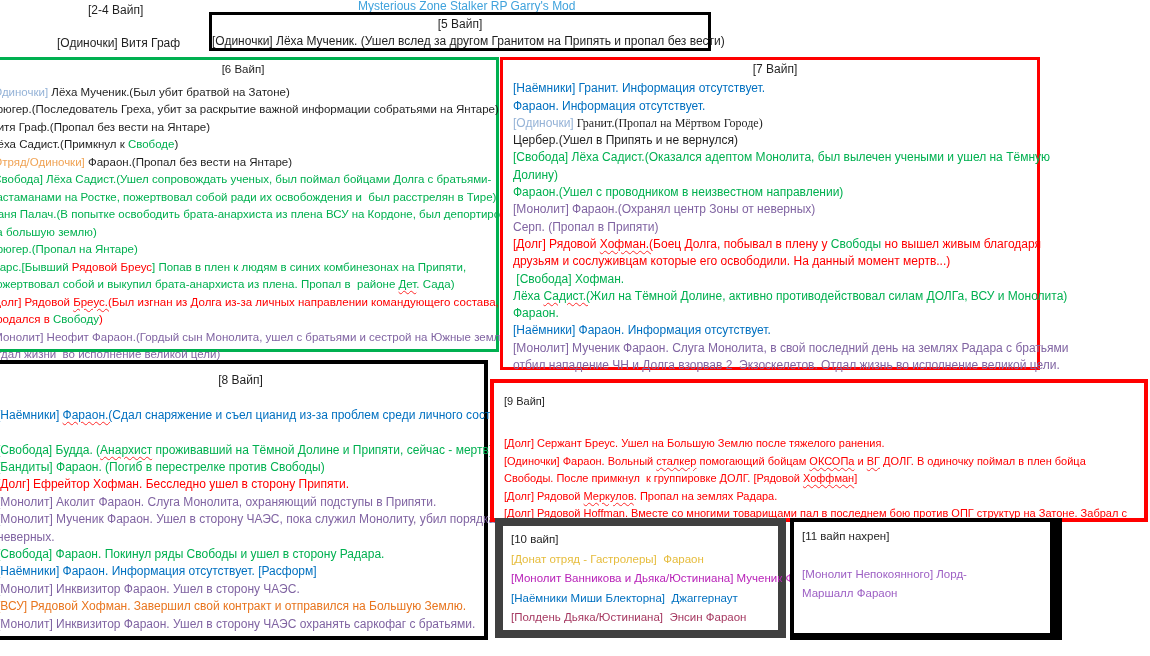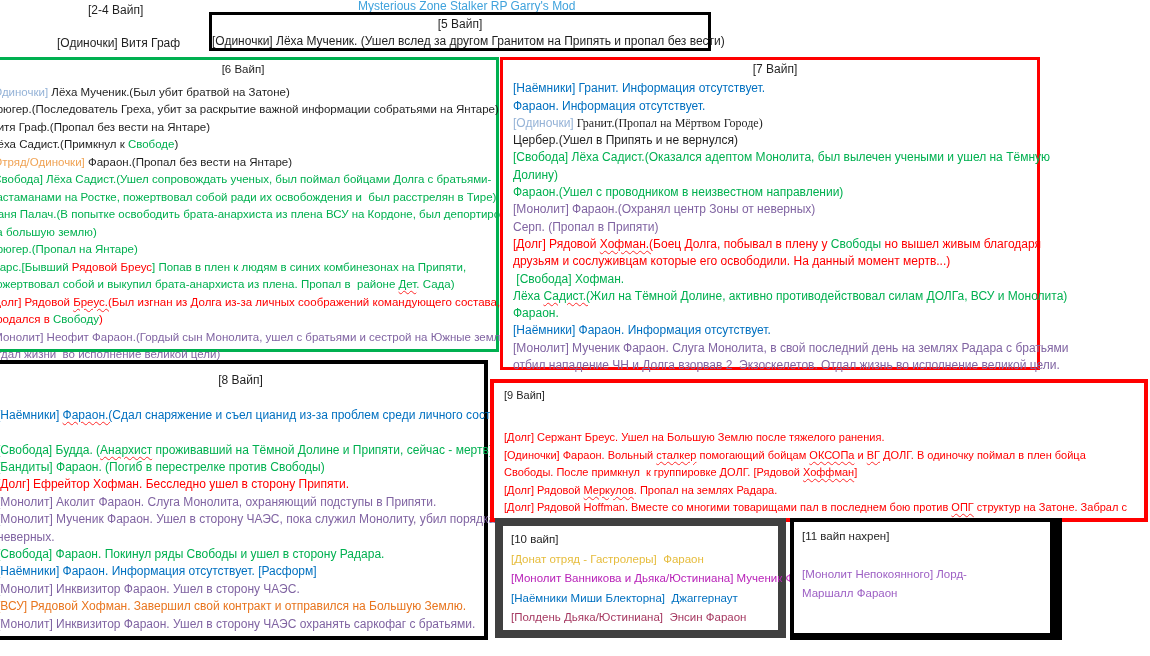--- a/index.html
+++ b/index.html
@@ -21,21 +21,21 @@
   #box-6{left:-16px;top:57px;width:515px;height:295px;border:3px solid #00B050;
          font-size:11.5px;line-height:17.5px;padding:1px 0 0 3px;}
   #box-6 .box-label{margin-bottom:5px;}
   #box-7{left:500px;top:57px;width:540px;height:313px;border:3px solid #FF0000;
          font-size:12px;line-height:17.3px;padding:1px 0 0 10px;}
   #box-7 .box-label{margin-bottom:2px;}
   #box-8{left:-12px;top:360px;width:500px;height:280px;border:4px solid #000;
          font-size:12px;line-height:17.4px;padding:8px 0 0 5px;}
   #box-9{left:490px;top:379px;width:658px;height:143px;border:4px solid #FF0000;
          font-size:11px;line-height:17.5px;padding:4px 0 0 10px;overflow:hidden;}
-  #box-9 .box-label{text-align:left;margin-bottom:7px;}
+  #box-9 .box-label{text-align:left;margin-bottom:7px;margin-top:6px;}
   #box-10{left:495px;top:518px;width:291px;height:120px;border:8px solid #404040;
           font-size:11.5px;line-height:19.5px;padding:4px 0 0 8px;}
   #box-10 .box-label{text-align:left;}
   #box-11{left:790px;top:518px;width:272px;height:122px;border:4px solid #000;
           border-right-width:12px;border-bottom-width:7px;
           font-size:11.5px;line-height:19px;padding:5px 0 0 8px;overflow:hidden;}
   #box-11 .box-label{text-align:left;}
 
   .sq{text-decoration-line:underline;text-decoration-style:wavy;
       text-decoration-color:#ff2a2a;text-decoration-thickness:1px;text-underline-offset:2px;}
@@ -59,21 +59,21 @@
         <div class="entry-line"><span style="color: rgb(31, 31, 31);">Витя Граф.(Пропал без вести на Янтаре)</span></div>
         <div class="entry-line"><span style="color: rgb(31, 31, 31);">Лёха Садист.(Примкнул к </span><span style="color: rgb(0, 176, 80);">Свободе</span><span style="color: rgb(31, 31, 31);">)</span></div>
         <div class="entry-line"><span style="color: rgb(240, 163, 85);">[Отряд/Одиночки]</span><span style="color: rgb(31, 31, 31);"> Фараон.(Пропал без вести на Янтаре)</span></div>
         <div class="entry-line"><span style="color: rgb(0, 176, 80);">[Свобода] Лёха Садист.(Ушел сопровождать ученых, был поймал бойцами Долга с братьями-</span></div>
         <div class="entry-line"><span style="color: rgb(0, 176, 80);">растаманами на Ростке, пожертвовал собой ради их освобождения и  был расстрелян в Тире)</span></div>
         <div class="entry-line"><span style="color: rgb(0, 176, 80);">Ваня Палач.(В попытке освободить брата-анархиста из плена ВСУ на Кордоне, был депортирован</span></div>
         <div class="entry-line"><span style="color: rgb(0, 176, 80);">на большую землю)</span></div>
         <div class="entry-line"><span style="color: rgb(0, 176, 80);">Крюгер.(Пропал на Янтаре)</span></div>
         <div class="entry-line"><span style="color: rgb(0, 176, 80);">Марс.[Бывший </span><span style="color: rgb(255, 0, 0);">Рядовой Бреус</span><span style="color: rgb(0, 176, 80);">] Попав в плен к людям в синих комбинезонах на Припяти,</span></div>
         <div class="entry-line"><span style="color: rgb(0, 176, 80);">пожертвовал собой и выкупил брата-анархиста из плена. Пропал в  районе </span><span class="sq" style="color: rgb(0, 176, 80);">Дет</span><span style="color: rgb(0, 176, 80);">. Сада)</span></div>
-        <div class="entry-line"><span style="color: rgb(255, 0, 0);">[Долг] Рядовой </span><span class="sq" style="color: rgb(255, 0, 0);">Бреус.(</span><span style="color: rgb(255, 0, 0);">Был изгнан из Долга из-за личных соображений командующего состава,</span></div>
+        <div class="entry-line"><span style="color: rgb(255, 0, 0);">[Долг] Рядовой </span><span class="sq" style="color: rgb(255, 0, 0);">Бреус.(</span><span style="color: rgb(255, 0, 0);">Был изгнан из Долга из-за личных направлении командующего состава,</span></div>
         <div class="entry-line"><span style="color: rgb(255, 0, 0);">продался в </span><span style="color: rgb(0, 176, 80);">Свободу</span><span style="color: rgb(255, 0, 0);">)</span></div>
         <div class="entry-line"><span style="color: rgb(128, 100, 162);">[Монолит] Неофит Фараон.(Гордый сын Монолита, ушел с братьями и сестрой на Южные земли,</span></div>
         <div class="entry-line"><span style="color: rgb(128, 100, 162);">отдал жизни  во исполнение великой цели)</span></div>
       </div>
       <div class="wipe-box" id="box-7">
         <div class="box-label">[7 Вайп]</div>
         <div class="entry-line"><span style="color: rgb(0, 112, 192);">[Наёмники] Гранит. Информация отсутствует.</span></div>
         <div class="entry-line"><span style="color: rgb(0, 112, 192);">Фараон. Информация отсутствует.</span></div>
         <div class="entry-line"><span style="color: rgb(149, 179, 215);">[Одиночки]</span><span style="color: rgb(31, 31, 31); font-family: Liberation Serif, serif;"> Гранит.(Пропал на Мёртвом Городе)</span></div>
         <div class="entry-line"><span style="color: rgb(31, 31, 31);">Цербер.(Ушел в Припять и не вернулся)</span></div>

